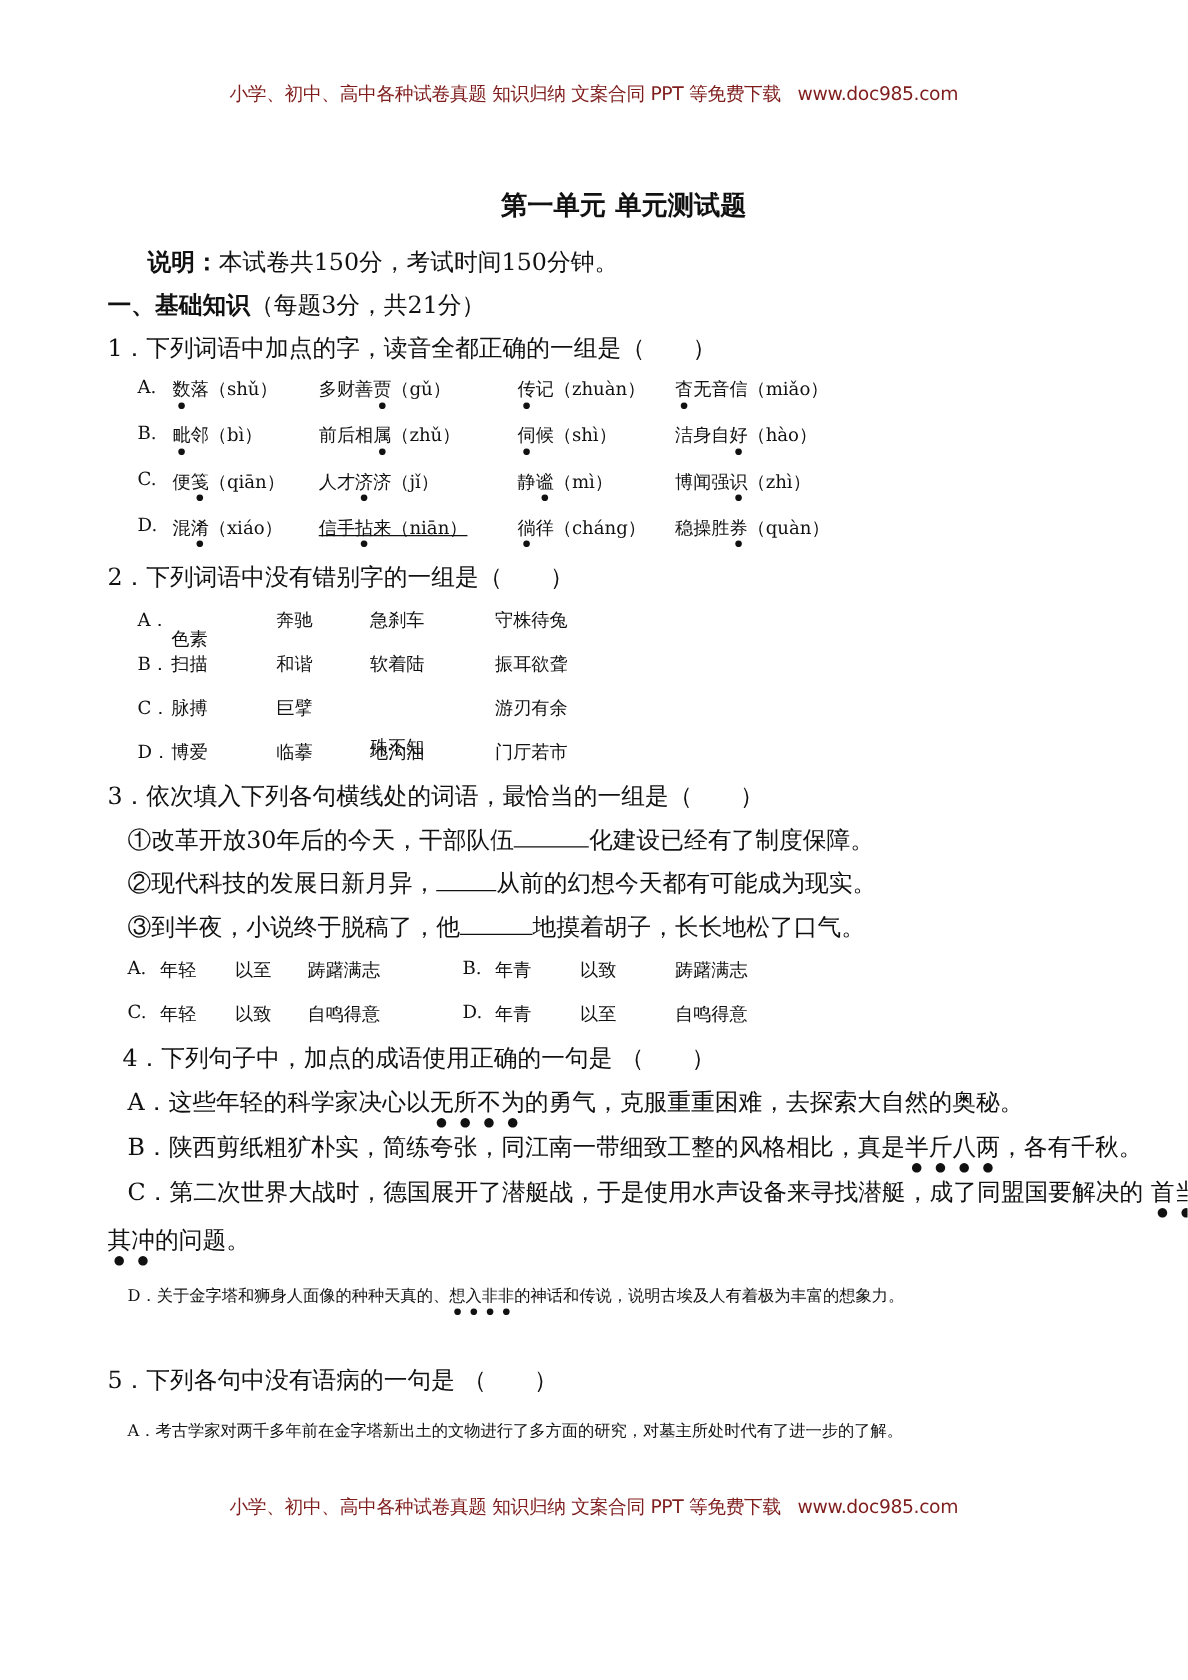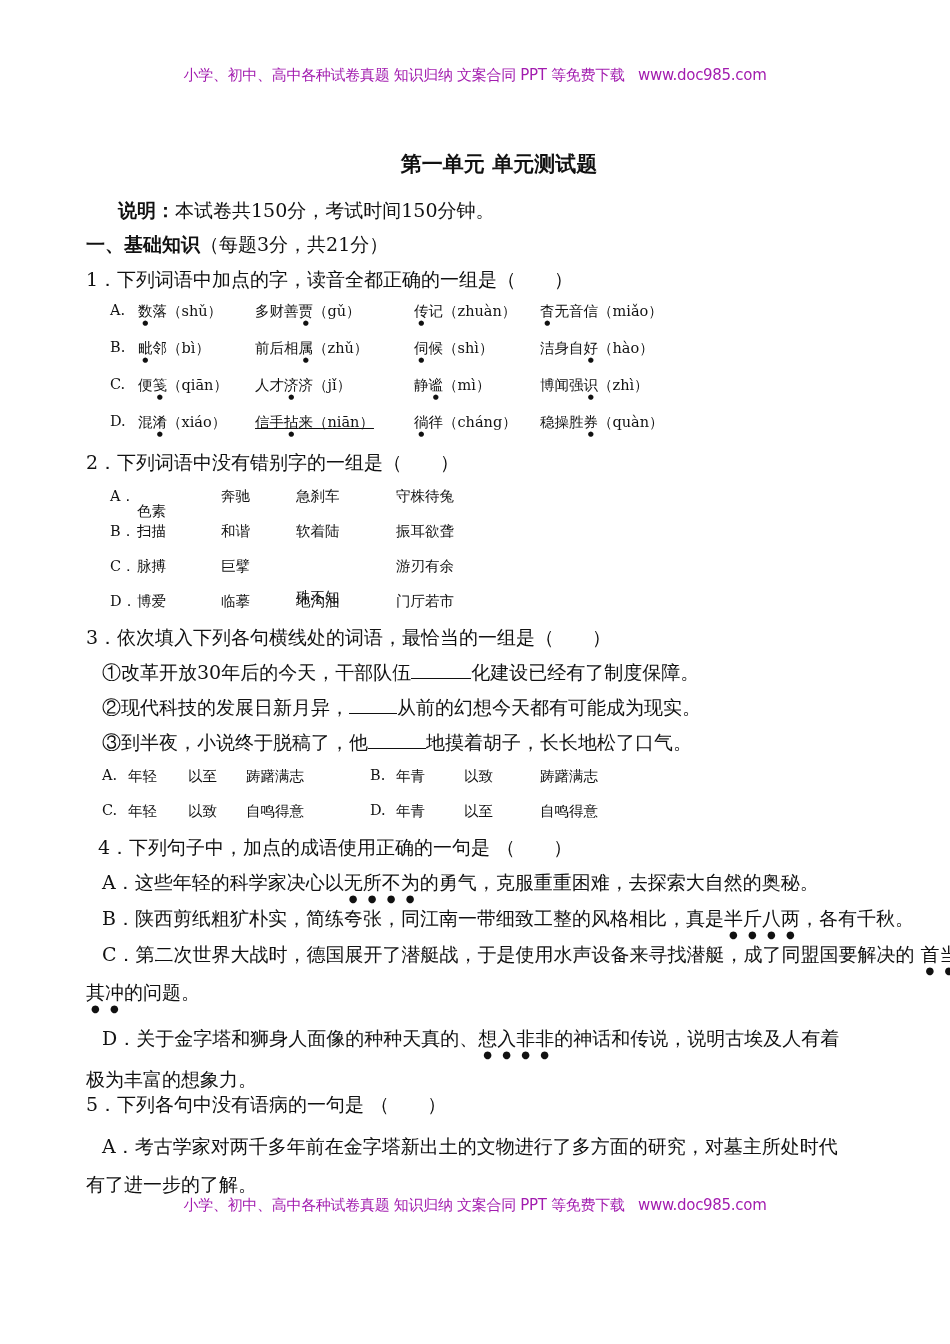--- a/index.html
+++ b/index.html
@@ -1,29 +1,29 @@
 <!DOCTYPE html>
 <html><head>
 <meta charset="utf-8">
 <style>
   html, body { margin: 0; padding: 0; background: #ffffff; }
   body { width: 950px; height: 1344px; position: relative; overflow: hidden;
          font-family: "DejaVu Serif", "Liberation Serif", serif; color: #111; }
   .abs { position: absolute; white-space: nowrap; }
   .banner { font-family: "DejaVu Sans", "Liberation Sans", sans-serif; font-size: 15px;
-            color: #a21caf; left: 0; width: 950px; text-align: center; letter-spacing: -0.3px; }
+            color: #7f1d1d; left: 0; width: 950px; text-align: center; letter-spacing: -0.3px; }
   .title { font-family: "DejaVu Sans", "Liberation Sans", sans-serif; font-weight: bold;
            font-size: 21px; left: 0; width: 998px; text-align: center; top: 150px; }
   .line { font-size: 19px; line-height: 20px; }
   .bold { font-weight: bold; font-family: "DejaVu Sans", "Liberation Sans", sans-serif; }
   .opt { font-size: 14.5px; }
   .dot { text-emphasis: filled circle; -webkit-text-emphasis: filled circle;
          text-emphasis-position: under; -webkit-text-emphasis-position: under; }
   .blank { display: inline-block; border-bottom: 1px solid #111; height: 14px; vertical-align: baseline; }
-  .para { font-size: 19px; line-height: 20px; white-space: normal; width: 770px; }
+  .para { font-size: 13px; line-height: 20px; white-space: normal; width: 770px; }
 </style>
 </head>
 <body>
 
 <div class="abs banner" style="top:66px;">
   <span>小学、初中、高中各种试卷真题 知识归纳 文案合同 PPT 等免费下载</span>&nbsp;&nbsp;&nbsp;<span>www.doc985.com</span>
 </div>
 
 <div class="abs title">第一单元  单元测试题</div>
 

